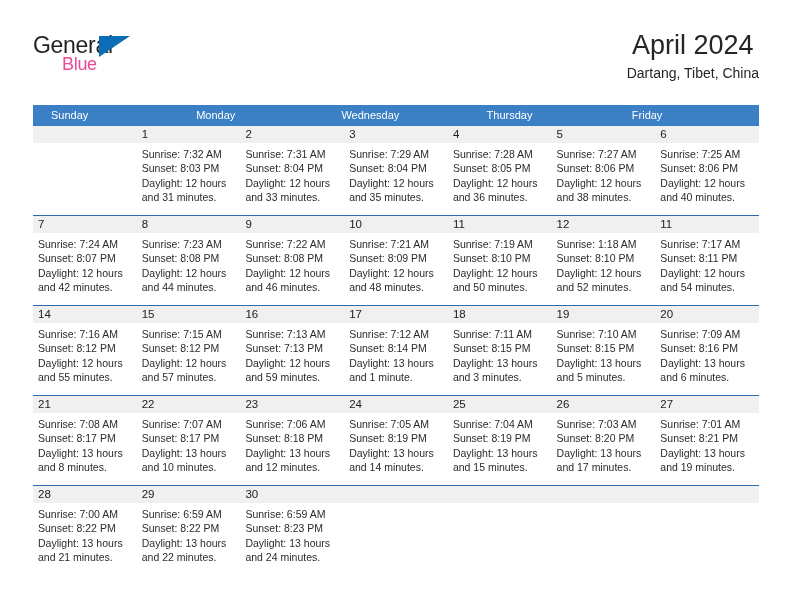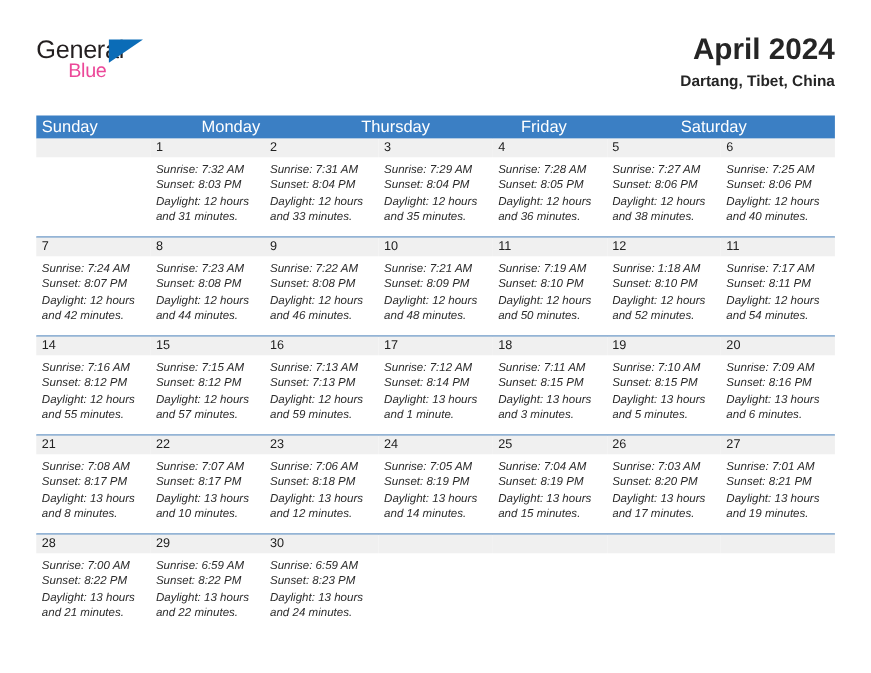--- a/index.html
+++ b/index.html
@@ -63,22 +63,21 @@
     font-size: 18px;
     letter-spacing: -0.3px;
     color: #ec4899;
     font-family: Liberation Sans, sans-serif;
   }
 
   .title-block {
     position: absolute;
     right: 0;
     top: 0;
-    text-align: right;
-    font-weight: bold;
+    text-align: center;
   }
   .cal-title {
     font-size: 27px;
     color: #252525;
     line-height: 34px;
     white-space: nowrap;
   }
   .cal-subtitle {
     font-size: 14px;
     color: #252525;
@@ -97,23 +96,23 @@
 
   .weekday-row {
     display: flex;
     background: #3b7fc4;
     height: 21px;
   }
   .weekday {
     flex: 1 1 0;
     min-width: 0;
     color: #ffffff;
-    font-size: 15px;
+    font-size: 11px;
     line-height: 21px;
-    padding-left: 5px;
+    padding-left: 18px;
     box-sizing: border-box;
     overflow: hidden;
     white-space: nowrap;
   }
 
   .week {
     border-top: 1px solid #ffffff;
   }
   .week.first { border-top: none; }
   .week.sep { border-top: 1px solid #2a6aad; }
@@ -139,21 +138,20 @@
     white-space: nowrap;
   }
   .daycell.empty .numband {
     background: #f0f0f0;
   }
   .daycell .info {
     padding: 4px 6px 0 5px;
     font-size: 10.5px;
     line-height: 14.4px;
     color: #2b2b2b;
-    font-style: italic;
   }
   .daycell .info div {
     white-space: nowrap;
     overflow: hidden;
   }
 </style>
 </head>
 <body>
 
 <div class="page">
@@ -171,23 +169,23 @@
       <div class="cal-subtitle">Dartang, Tibet, China</div>
     </div>
 
   </div>
 
   <div class="calendar">
 
     <div class="weekday-row">
       <div class="weekday">Sunday</div>
       <div class="weekday">Monday</div>
+      <div class="weekday">Wednesday</div>
       <div class="weekday">Thursday</div>
       <div class="weekday">Friday</div>
-      <div class="weekday">Saturday</div>
     </div>
 
     <div class="week first">
       <div class="week-inner">
         <div class="daycell empty">
           <div class="numband"></div>
 
         </div>
         <div class="daycell">
           <div class="numband">1</div>

